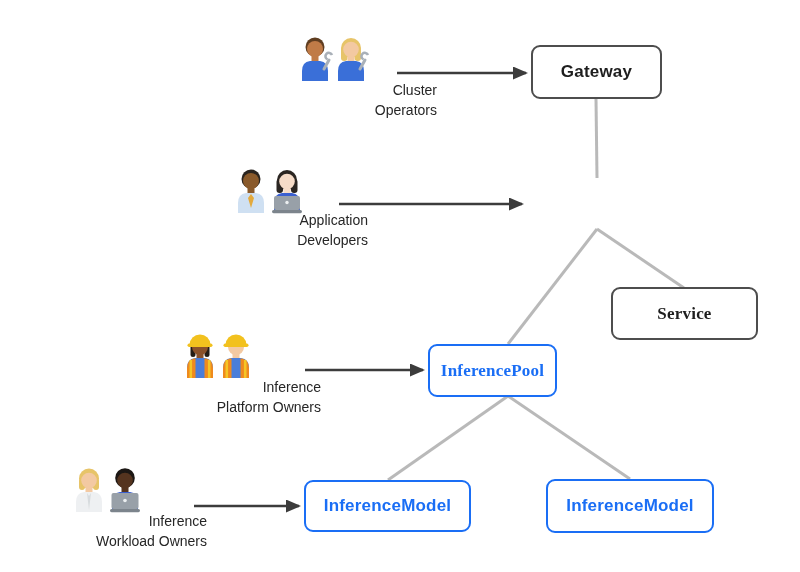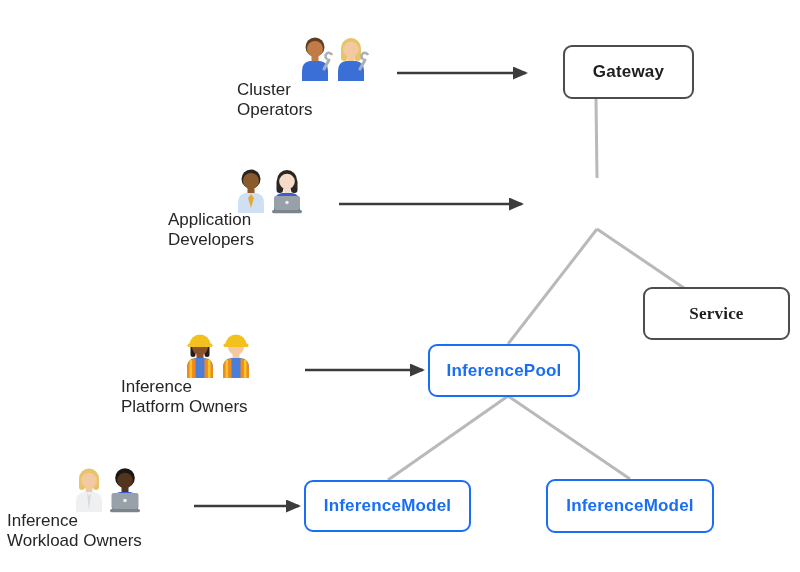--- a/index.html
+++ b/index.html
@@ -16,32 +16,32 @@
     position:relative;width:800px;height:572px;overflow:hidden;
     background:var(--background);
     font-family:"Liberation Sans","DejaVu Sans",sans-serif;
   }
   svg.connectors{position:absolute;left:0;top:0;width:800px;height:572px;}
   .node{
     position:absolute;display:flex;align-items:center;justify-content:center;
     background:#fff;border-radius:9px;font-weight:700;font-size:17px;
     letter-spacing:.2px;box-sizing:border-box;
   }
-  .node.core{border:2.5px solid var(--core-border);color:var(--core-text);margin-left:32px;}
+  .node.core{border:2.5px solid var(--core-border);color:var(--core-text);}
   .node.ext{border:2.5px solid var(--extension);color:var(--extension);}
   .persona-icons{position:absolute;width:72px;height:48px;}
   .persona-label{
     position:absolute;width:200px;transform:translateX(-50%);
-    text-align:left;font-size:17px;line-height:20px;
+    text-align:right;font-size:14px;line-height:20px;
     color:var(--label-text);white-space:pre-line;
   }
   #gateway{left:531px;top:45px;width:131px;height:54px;}
   #httproute{left:528px;top:178px;width:139px;height:52px;}
   #service{left:611px;top:287px;width:147px;height:53px;font-family:Liberation Serif, serif;}
-  #inferencepool{left:428px;top:344px;width:152px;height:53px;}
+  #inferencepool{left:428px;top:344px;width:129px;height:53px;font-family:Liberation Serif, serif;}
   #inferencemodel-left{left:304px;top:480px;width:167px;height:52px;}
   #inferencemodel-right{left:546px;top:479px;width:168px;height:54px;}
 </style>
 </head>
 <body>
 
 <div class="stage">
 
   <svg class="connectors" viewBox="0 0 800 572">
     <defs>

